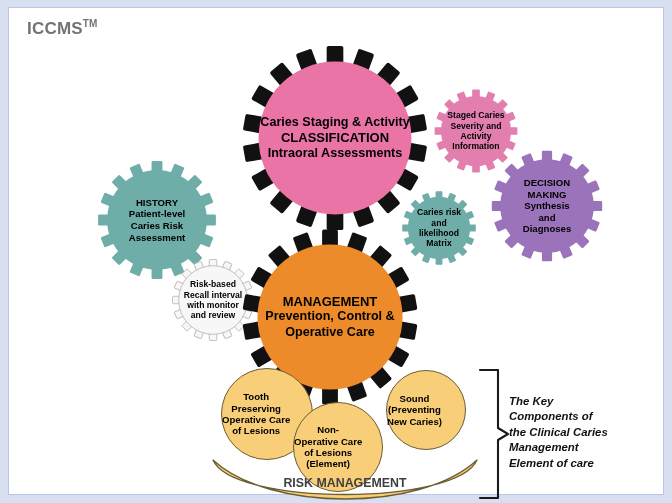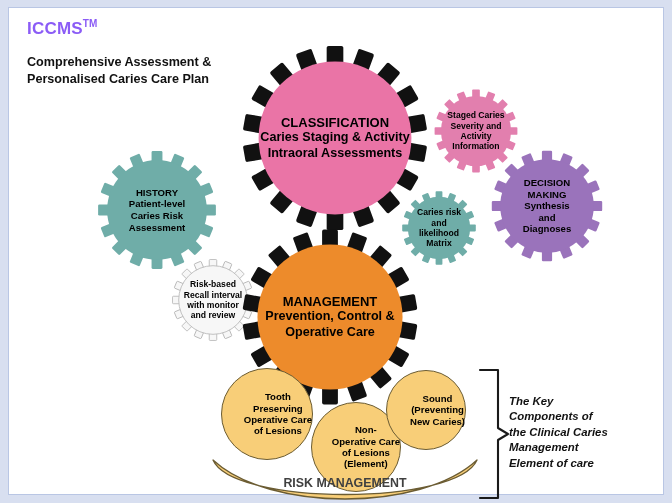--- a/index.html
+++ b/index.html
@@ -15,21 +15,21 @@
     width:656px;height:488px;
     background:#ffffff;
     border:1px solid #b9c6e4;
     box-sizing:border-box;
   }
   .abs{position:absolute;}
 
   
   #brand{
     left:18px;top:10px;
-    font-size:17px;font-weight:bold;color:#8b5cf6;
+    font-size:17px;font-weight:bold;color:#737373;
     letter-spacing:.2px;
   }
   #brand .tm{font-size:10px;vertical-align:super;font-weight:bold;}
   #subtitle{
     left:18px;top:46px;width:250px;
     font-size:12.6px;font-weight:bold;color:#111;
     line-height:17px;
   }
 
   
@@ -50,21 +50,21 @@
   
   .sm .t{font-size:9.6px;font-weight:bold;line-height:11.6px;}
   .sm .lbl{padding:0 10px;}
   .tiny .t{font-size:8.6px;font-weight:bold;line-height:10.4px;}
   .tiny .lbl{padding:0 8px;}
 
   
   .circ{
     position:absolute;border-radius:50%;
     background:#f8ce78;border:1.3px solid #6b5c33;
-    display:flex;align-items:center;justify-content:flex-end;
+    display:flex;align-items:center;justify-content:flex-start;
     text-align:center;box-sizing:border-box;
   }
   .circ .t{font-size:9.6px;font-weight:bold;line-height:11.4px;color:#000;display:block;}
 
   
   #banner{left:200px;top:446px;width:272px;height:48px;}
   #banner .btxt{
     position:absolute;left:0;top:22px;width:100%;
     text-align:center;font-size:12.4px;font-weight:bold;color:#404040;
   }
@@ -78,21 +78,20 @@
   #brace{left:455px;top:360px;}
 </style>
 </head>
 <body>
 
 <div id="canvas">
 
   <div class="abs" id="brand">
     <span>ICCMS</span><span class="tm">TM</span>
   </div>
-  <div class="abs" id="subtitle">Comprehensive Assessment &amp; Personalised Caries Care Plan</div>
 
   <div class="gear big" style="left:228px;top:32px;width:196px;height:196px;">
     <svg viewBox="0 0 200 200" width="196" height="196">
       <g class="teeth" fill="#111111">
           <rect x="91.5" y="6" width="17" height="30" rx="2" transform="rotate(0 100 100)"></rect>
           <rect x="91.5" y="6" width="17" height="30" rx="2" transform="rotate(20 100 100)"></rect>
           <rect x="91.5" y="6" width="17" height="30" rx="2" transform="rotate(40 100 100)"></rect>
           <rect x="91.5" y="6" width="17" height="30" rx="2" transform="rotate(60 100 100)"></rect>
           <rect x="91.5" y="6" width="17" height="30" rx="2" transform="rotate(80 100 100)"></rect>
           <rect x="91.5" y="6" width="17" height="30" rx="2" transform="rotate(100 100 100)"></rect>
@@ -105,22 +104,22 @@
           <rect x="91.5" y="6" width="17" height="30" rx="2" transform="rotate(240 100 100)"></rect>
           <rect x="91.5" y="6" width="17" height="30" rx="2" transform="rotate(260 100 100)"></rect>
           <rect x="91.5" y="6" width="17" height="30" rx="2" transform="rotate(280 100 100)"></rect>
           <rect x="91.5" y="6" width="17" height="30" rx="2" transform="rotate(300 100 100)"></rect>
           <rect x="91.5" y="6" width="17" height="30" rx="2" transform="rotate(320 100 100)"></rect>
           <rect x="91.5" y="6" width="17" height="30" rx="2" transform="rotate(340 100 100)"></rect>
         </g>
       <circle cx="100" cy="100" r="78" fill="#ea74a6"></circle>
     </svg>
     <div class="lbl">
+      <span class="t">Caries Staging &amp; Activity</span>
       <span class="t head">CLASSIFICATION</span>
-      <span class="t">Caries Staging &amp; Activity</span>
       <span class="t">Intraoral Assessments</span>
     </div>
   </div>
 
   <div class="gear sm" style="left:422px;top:78px;width:90px;height:90px;">
     <svg viewBox="0 0 200 200" width="90" height="90">
       <g class="teeth" fill="#e27fae">
           <rect x="91.5" y="8" width="17" height="28" rx="2" transform="rotate(0 100 100)"></rect>
           <rect x="91.5" y="8" width="17" height="28" rx="2" transform="rotate(22.5 100 100)"></rect>
           <rect x="91.5" y="8" width="17" height="28" rx="2" transform="rotate(45 100 100)"></rect>
@@ -172,21 +171,21 @@
     </svg>
     <div class="lbl">
       <span class="t">DECISION</span>
       <span class="t">MAKING</span>
       <span class="t">Synthesis</span>
       <span class="t">and</span>
       <span class="t">Diagnoses</span>
     </div>
   </div>
 
-  <div class="gear sm" style="left:84px;top:138px;width:128px;height:128px;">
+  <div class="gear sm" style="left:84px;top:148px;width:128px;height:128px;">
     <svg viewBox="0 0 200 200" width="128" height="128">
       <g class="teeth" fill="#6fada8">
           <rect x="91.5" y="8" width="17" height="28" rx="2" transform="rotate(0 100 100)"></rect>
           <rect x="91.5" y="8" width="17" height="28" rx="2" transform="rotate(22.5 100 100)"></rect>
           <rect x="91.5" y="8" width="17" height="28" rx="2" transform="rotate(45 100 100)"></rect>
           <rect x="91.5" y="8" width="17" height="28" rx="2" transform="rotate(67.5 100 100)"></rect>
           <rect x="91.5" y="8" width="17" height="28" rx="2" transform="rotate(90 100 100)"></rect>
           <rect x="91.5" y="8" width="17" height="28" rx="2" transform="rotate(112.5 100 100)"></rect>
           <rect x="91.5" y="8" width="17" height="28" rx="2" transform="rotate(135 100 100)"></rect>
           <rect x="91.5" y="8" width="17" height="28" rx="2" transform="rotate(157.5 100 100)"></rect>
@@ -302,21 +301,21 @@
 
   <div class="circ" style="left:212px;top:360px;width:92px;height:92px;">
     <div>
       <span class="t">Tooth</span>
       <span class="t">Preserving</span>
       <span class="t">Operative Care</span>
       <span class="t">of Lesions</span>
     </div>
   </div>
 
-  <div class="circ" style="left:302px;top:394px;width:90px;height:90px;">
+  <div class="circ" style="left:284px;top:394px;width:90px;height:90px;">
     <div>
       <span class="t">Non-</span>
       <span class="t">Operative Care</span>
       <span class="t">of Lesions</span>
       <span class="t">(Element)</span>
     </div>
   </div>
 
   <div class="circ" style="left:377px;top:362px;width:80px;height:80px;">
     <div>

